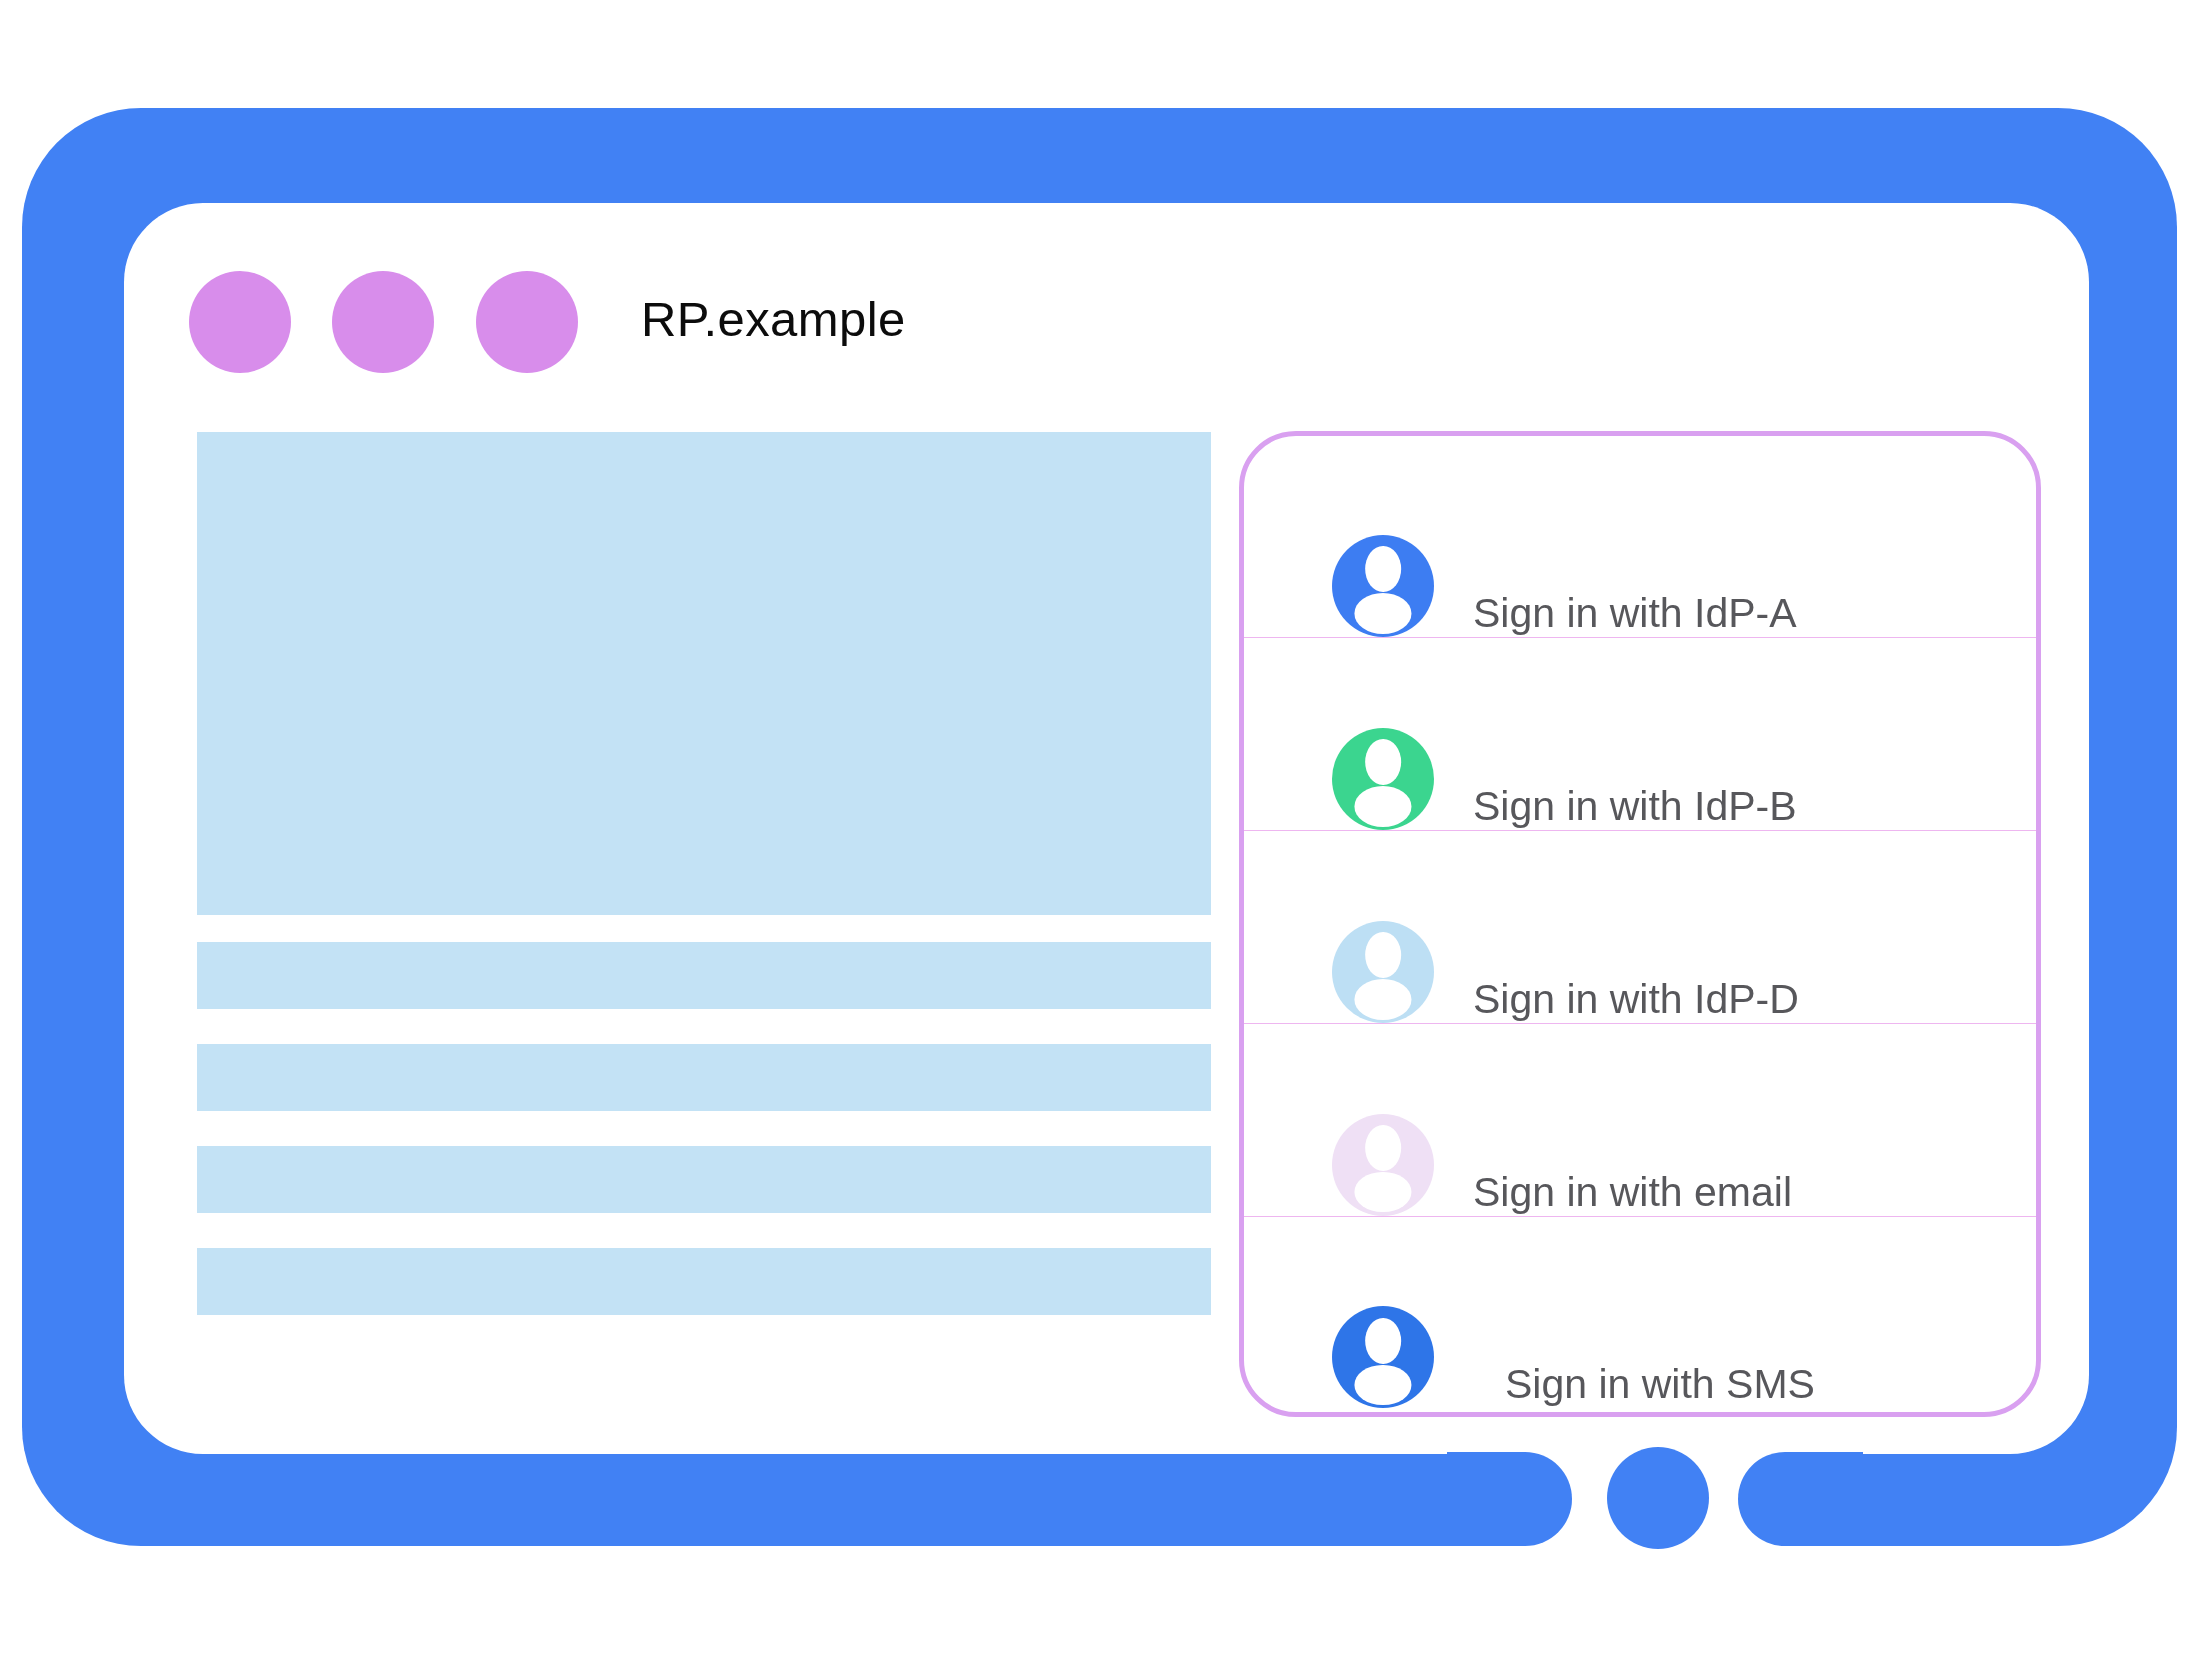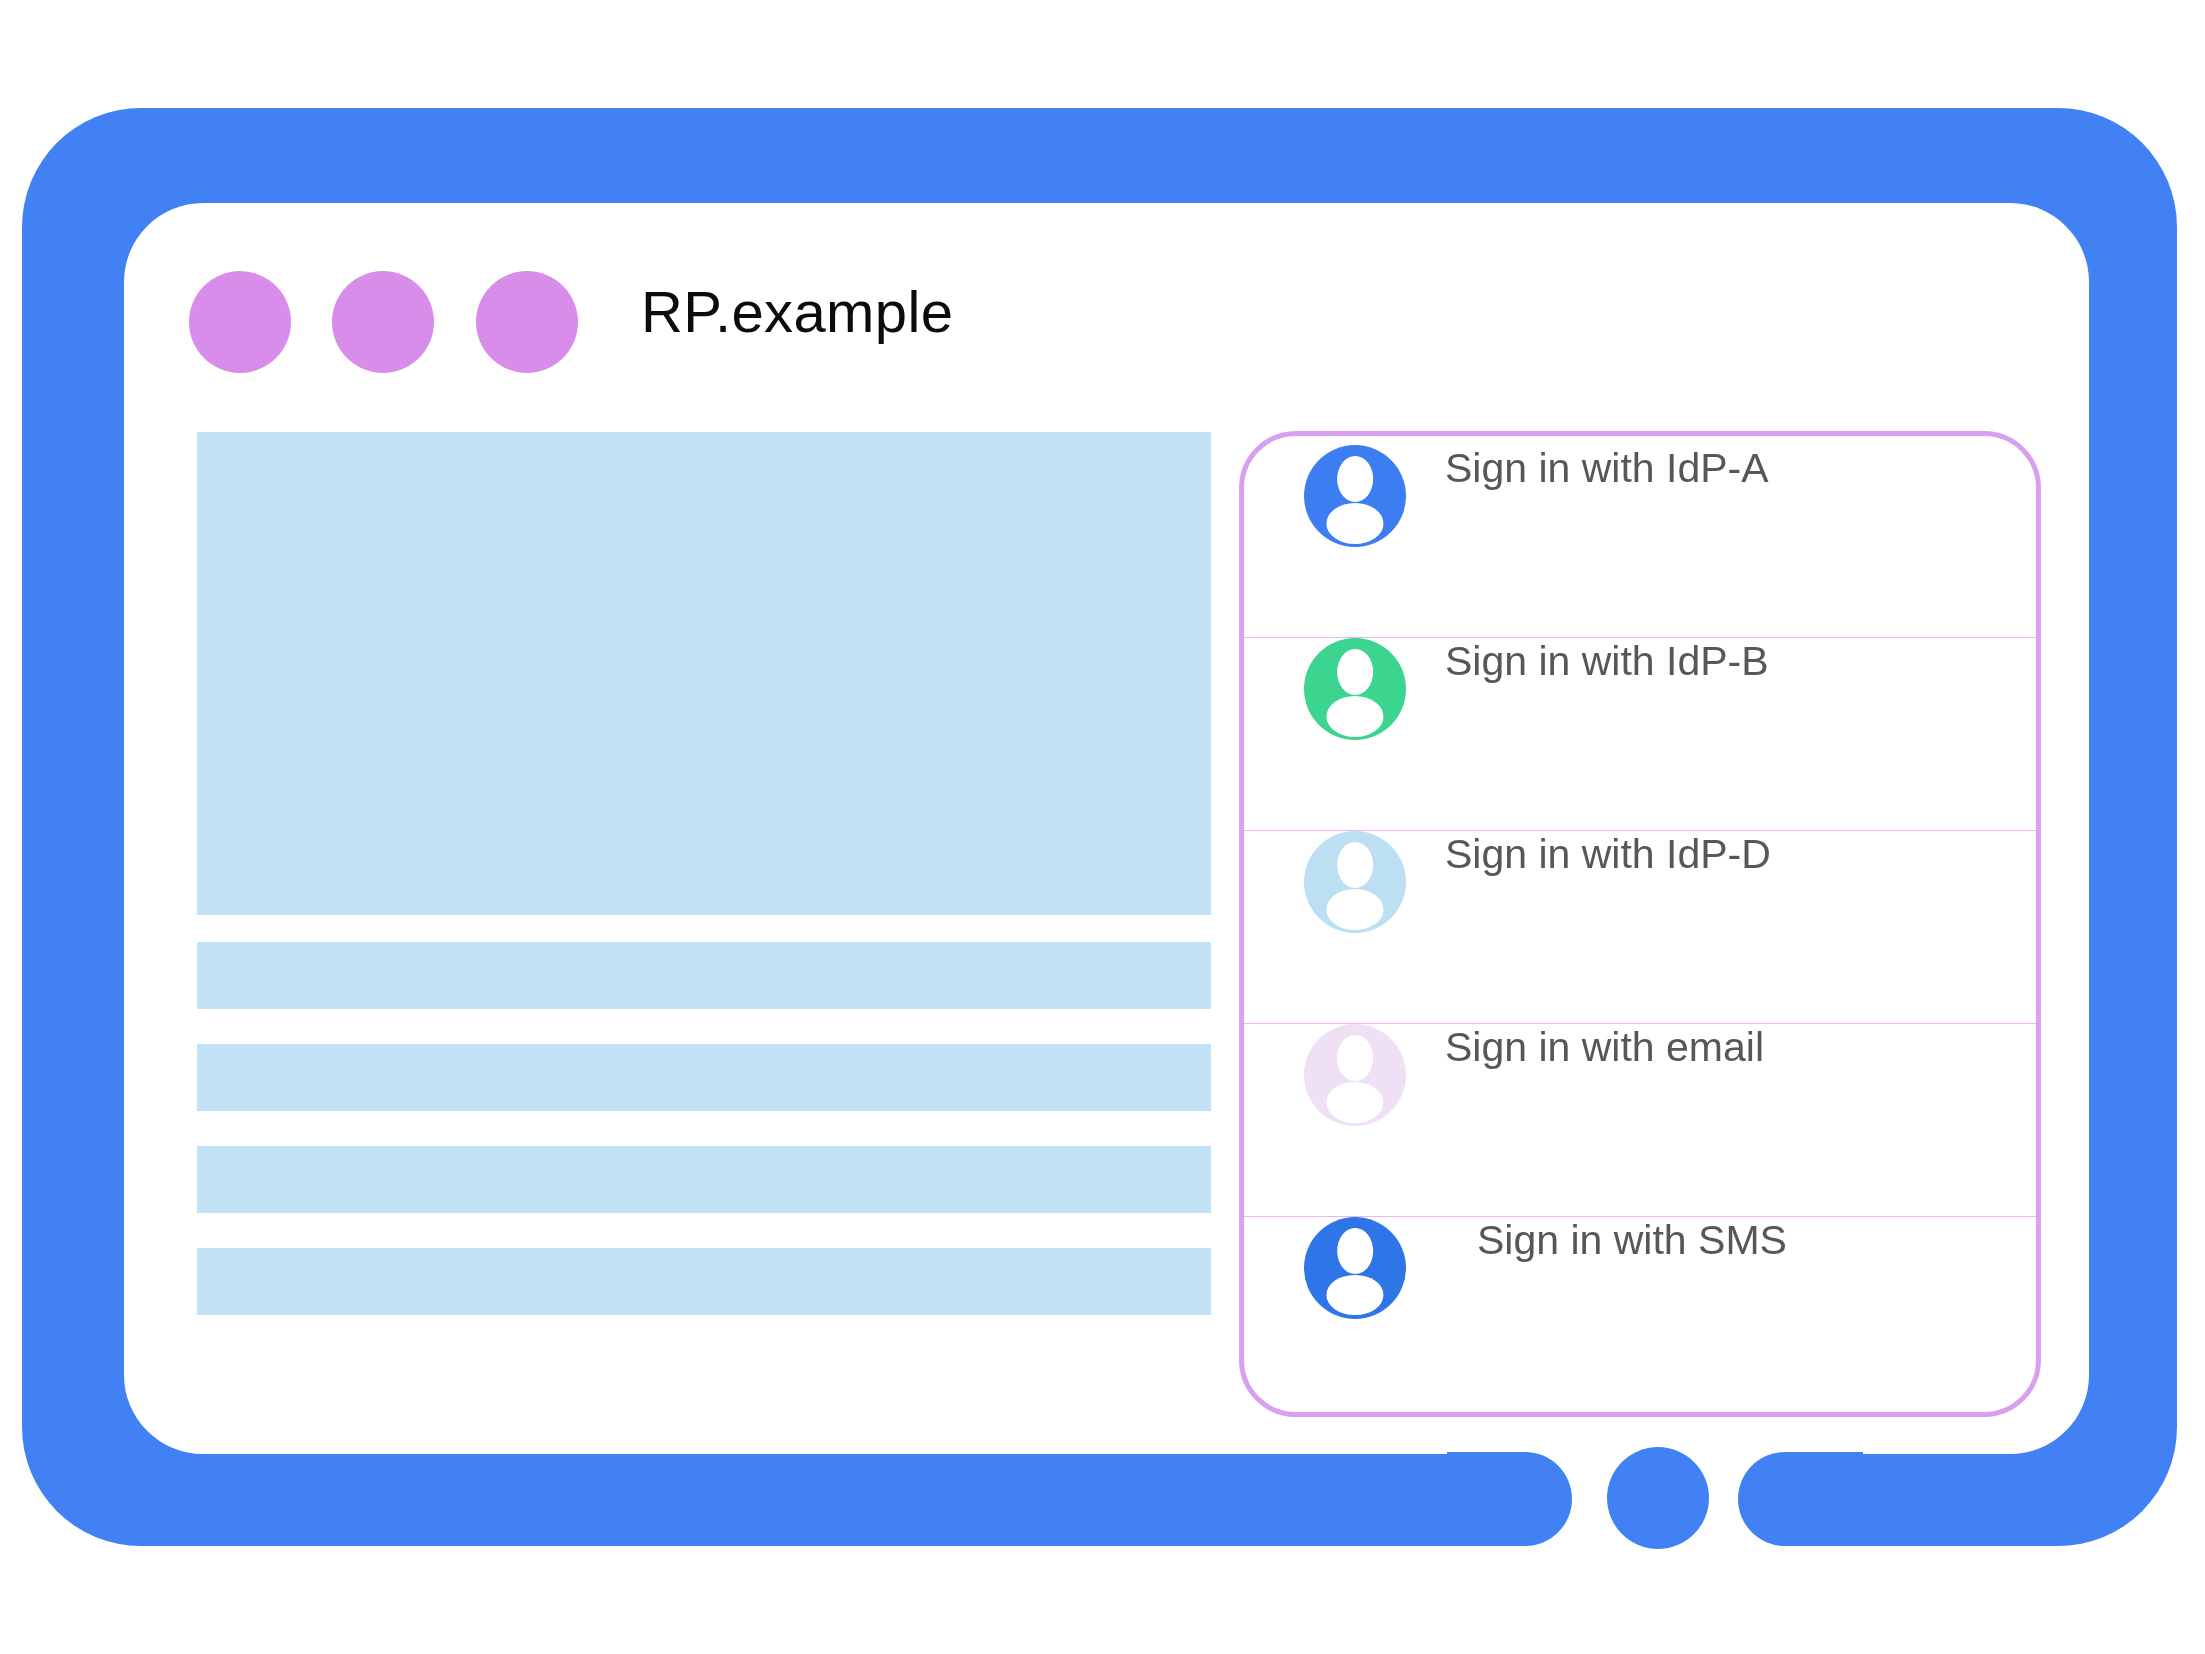--- a/index.html
+++ b/index.html
@@ -21,22 +21,22 @@
   }
 
   
   .dot {
     top: 271px; width: 102px; height: 102px; border-radius: 50%;
     background: var(--window_dot);
   }
   .dot-1 { left: 189px; } .dot-2 { left: 332px; } .dot-3 { left: 476px; }
 
   .site-title {
-    left: 641px; top: 276px; height: 71px; line-height: 71px;
-    font-size: 58px; font-weight: 500; color: var(--title_text);
+    left: 641px; top: 284px; height: 71px; line-height: 71px;
+    font-size: 49px; font-weight: 500; color: var(--title_text);
     letter-spacing: 0.4px; white-space: nowrap;
   }
 
   
   .hero {
     left: 197px; top: 432px; width: 1014px; height: 483px;
     background: var(--content_block);
   }
   .rows-box {
     left: 197px; top: 942px; width: 1014px; height: 374px;
@@ -45,22 +45,22 @@
   .content-row { height: 67px; flex: none; background: var(--content_block); }
 
   
   .signin-panel {
     left: 1239px; top: 431px; width: 802px; height: 986px;
     box-sizing: border-box; background: #ffffff;
     border: 5.3px solid var(--panel_border); border-radius: 57px;
     display: flex; flex-direction: column; padding: 8.8px 0 3.5px 0;
   }
   .signin-item {
-    flex: 1; display: flex; align-items: flex-start;
-    padding-left: 60px; border-bottom: 1.8px solid var(--panel_divider);
+    flex: 1; display: flex; align-items: flex-end;
+    padding-left: 88px; border-bottom: 1.8px solid var(--panel_divider);
     cursor: pointer;
   }
   .signin-item:last-child { border-bottom: none; gap: 32px; }
   .avatar {
     width: 102px; height: 102px; border-radius: 50%;
     position: relative; overflow: hidden; flex: none; display: block;
   }
   .avatar .head {
     position: absolute; left: 50%; top: 11%; width: 35%; height: 45%;
     transform: translateX(-50%); background: #ffffff; border-radius: 50%;

